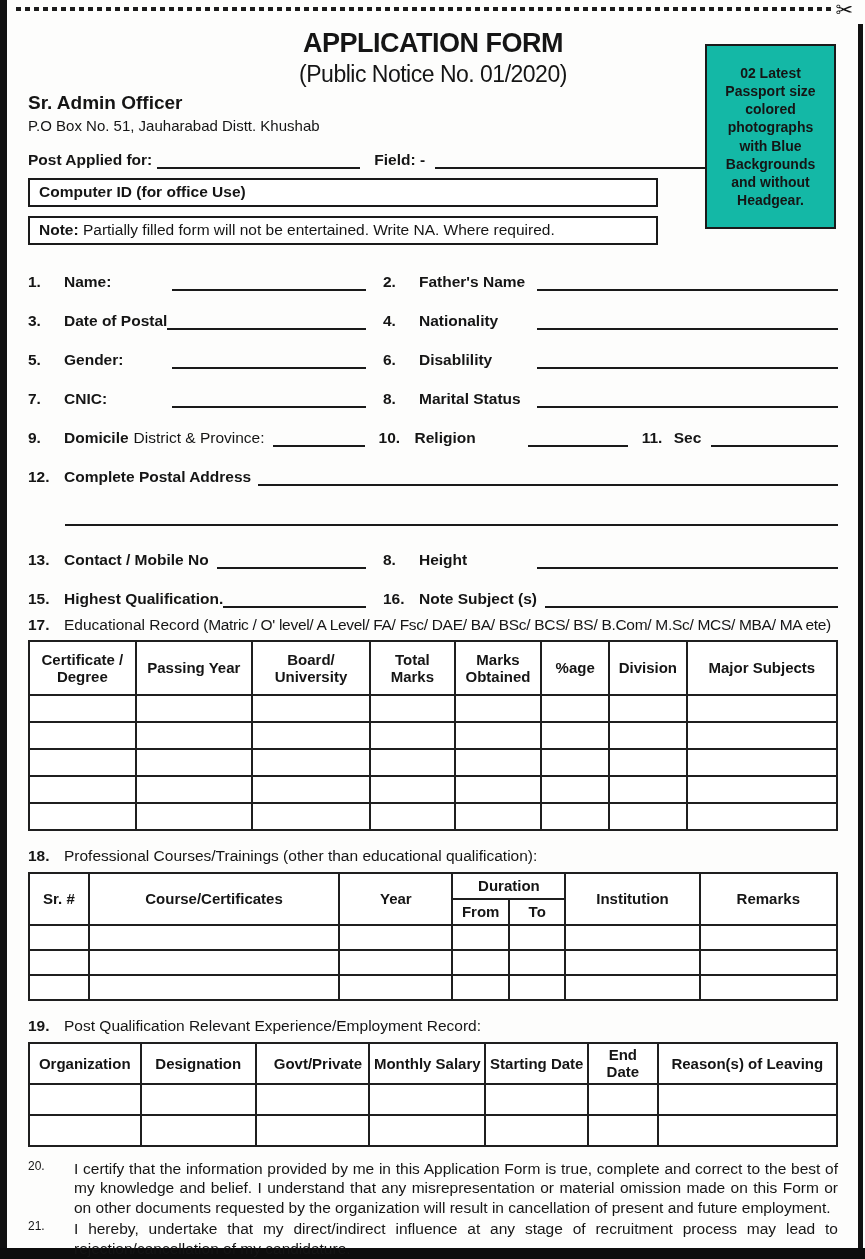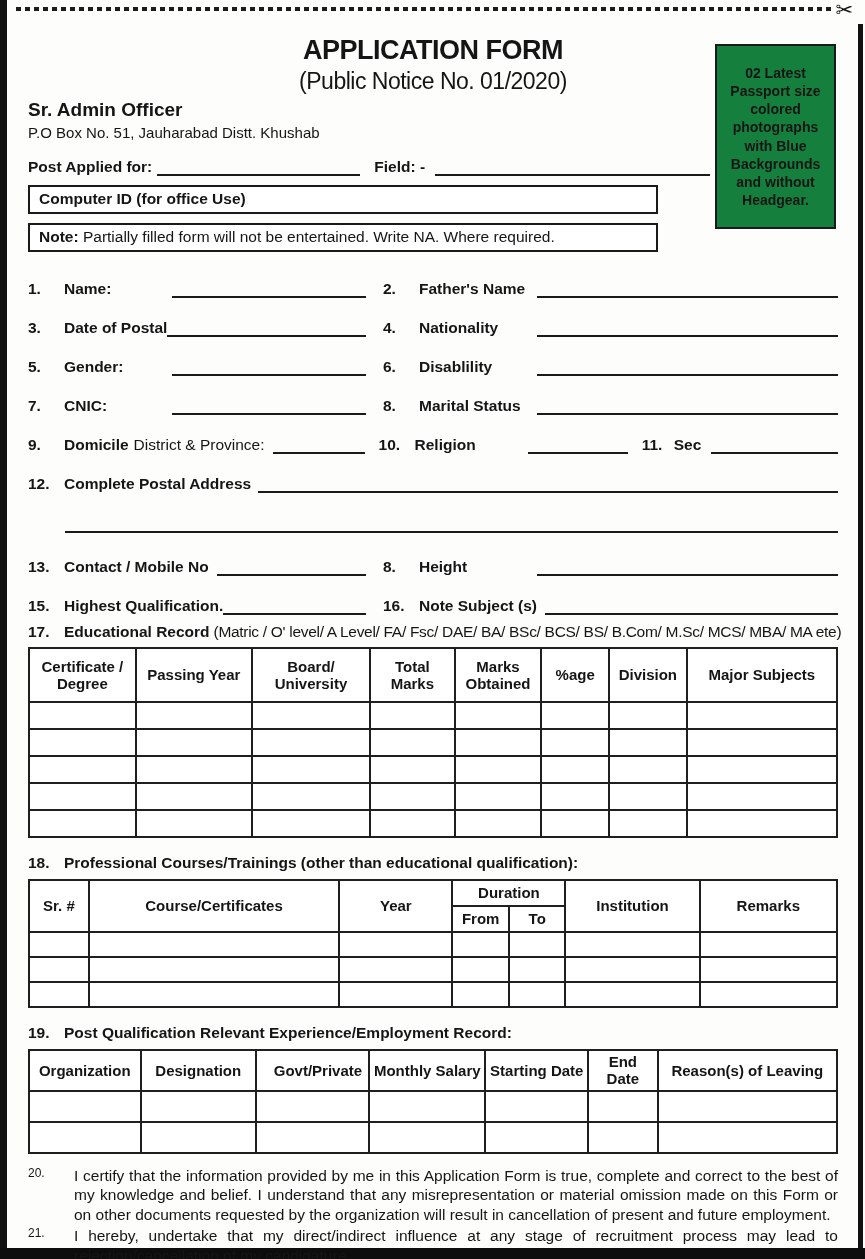--- a/index.html
+++ b/index.html
@@ -12,26 +12,26 @@
   
   .edge-left  { position:absolute; left:0; top:0; bottom:0; width:7px; background:#111; }
   .edge-right { position:absolute; right:2px; top:24px; bottom:0; width:5px; background:#111; }
   .edge-bottom{ position:absolute; left:0; right:0; bottom:0; height:11px; background:#0d0d0d; }
   
   .cutline { position:absolute; top:7px; left:16px; right:34px; height:4px;
     background:repeating-linear-gradient(90deg,#1c1c1c 0 5px,transparent 5px 9px); }
   .scissors { position:absolute; top:-1px; right:12px; font-size:21px; line-height:1; color:#111; }
   .content { position:absolute; left:28px; right:27px; top:18px; }
   
-  .title { text-align:center; font-weight:bold; font-size:27px; letter-spacing:-.5px; margin-top:17px; }
+  .title { text-align:center; font-weight:bold; font-size:27px; letter-spacing:-.5px; margin-top:10px; }
   .subtitle { text-align:center; font-size:23px; letter-spacing:-.5px; margin-top:2px; }
   .officer { font-weight:bold; font-size:19px; margin-top:4px; }
   .address { font-size:15px; margin-top:3px; }
-  .photo-box { position:absolute; top:26px; right:2px; width:121px; height:185px;
-    border:2px solid #1a1a1a; background:#15803d; display:flex; align-items:center; justify-content:center;
+  .photo-box { position:absolute; top:26px; right:2px; width:131px; height:185px;
+    border:2px solid #1a1a1a; background:#14b8a6; display:flex; align-items:center; justify-content:center;
     text-align:center; font-weight:bold; font-size:14px; line-height:1.3; padding:4px 5px; }
   
   .apply-line { display:flex; align-items:flex-end; margin-top:15px; width:682px; height:20px; }
   .apply-line .lbl { font-weight:bold; font-size:15.5px; white-space:nowrap; }
   .u { border-bottom:2px solid #1a1a1a; height:14px; }
   .apply-u1 { width:203px; margin-left:5px; }
   .apply-f  { margin-left:14px; }
   .apply-u2 { flex:1; margin-left:10px; }
   .frame-box { width:630px; border:2px solid #1a1a1a; background:#fff; font-size:15.5px;
     padding:3px 9px 4px 9px; margin-top:9px; }
@@ -45,21 +45,21 @@
   .w80  { min-width:108px; }
   .w120 { min-width:118px; }
   .uf { flex:1; }
   .ufix { flex:none; }
   .left-col { display:flex; align-items:flex-end; width:338px; flex:none; }
   .right-col{ display:flex; align-items:flex-end; flex:1; margin-left:17px; }
   .blank-row { height:21px; margin:26px 0 15px 0; display:flex; }
   .blank-row .u { flex:1; margin-left:37px; }
   
   .sec-head { display:flex; font-size:15.5px; margin-top:6px; align-items:baseline; }
-  .sec-head .t { font-weight:bold; white-space:nowrap; }
+  .sec-head .t { font-weight:normal; white-space:nowrap; }
   .sec-head .s { font-weight:normal; margin-left:4px; white-space:nowrap; letter-spacing:-.3px; }
   
   table { border-collapse:collapse; width:100%; background:#fff; table-layout:fixed; }
   th,td { border:2px solid #1f1f1f; }
   th { font-size:15px; font-weight:bold; text-align:center; line-height:1.15; padding:2px 3px; }
   .edu-table { margin-top:6px; }
   .edu-table th { height:54px; }
   .edu-table td { height:27px; }
   .prof-table { margin-top:7px; }
   .prof-table th { height:26px; }

